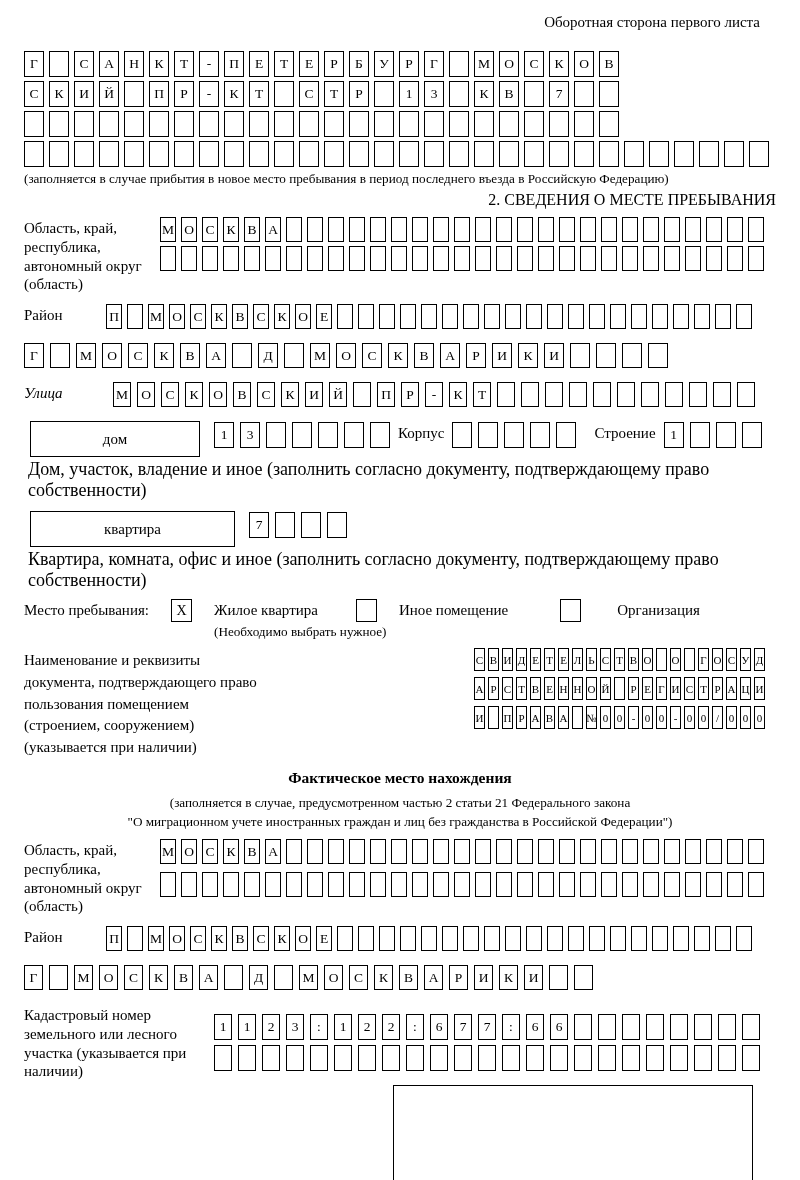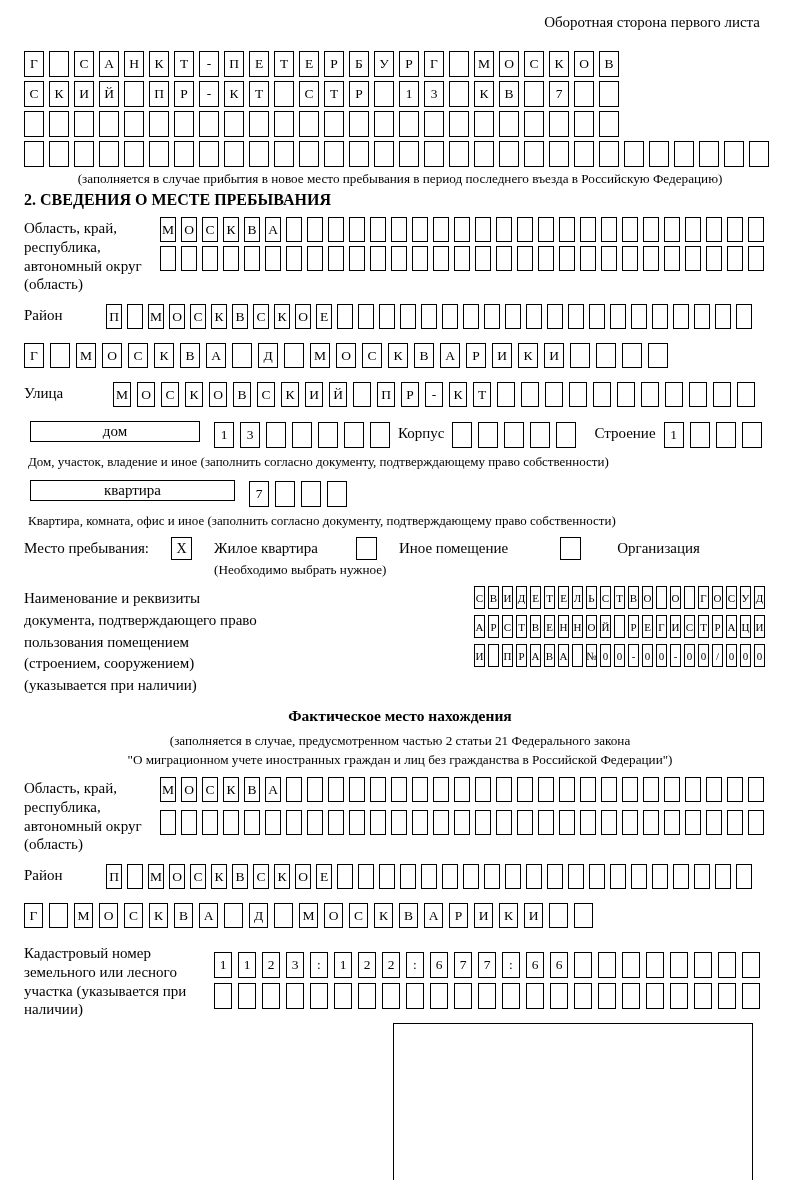--- a/index.html
+++ b/index.html
@@ -23,26 +23,26 @@
   }
   .cells-a { gap: 5px; } .cells-a .cell { width: 20px; height: 26px; }
   .cells-b { gap: 5px; } .cells-b .cell { width: 16px; height: 25px; }
   .cells-city { gap: 6px; } .cells-city .cell { width: 20px; height: 25px; }
   .cells-street { gap: 6px; } .cells-street .cell { width: 18px; height: 25px; }
   .cells-doc { gap: 3px; } .cells-doc .cell { width: 11px; height: 23px; font-size: 11px; }
   .cells-house { gap: 6px; } .cells-house .cell { width: 20px; height: 26px; }
   .cells-cad { gap: 6px; } .cells-cad .cell { width: 18px; height: 26px; }
   .cells-factcity { gap: 6px; } .cells-factcity .cell { width: 19px; height: 25px; }
 
-  .caption { font-size: 13px; margin: 2px 0 6px 4px; }
-  .caption-center { font-size: 13.2px; text-align: center; margin: 2px 0 4px 0; }
-  .sec-title { text-align: left; font-weight: bold; font-size: 16px; margin: 4px 0 8px 0; }
+  .caption { font-size: 18px; margin: 2px 0 6px 4px; }
+  .caption-center { font-size: 13.2px; text-align: left; margin: 2px 0 4px 0; }
+  .sec-title { text-align: right; font-weight: normal; font-size: 16px; margin: 4px 0 8px 0; }
 
   .namedbox {
-    border: 1.5px solid #000; height: 21px; display: flex;
+    border: 1.5px solid #000; height: 36px; display: flex;
     align-items: center; justify-content: center; font-size: 15px; flex-shrink: 0;
   }
   .inline-label { padding: 4px 8px 0 8px; flex-shrink: 0; }
 
   .checkbox {
     width: 21px; height: 23px; border: 1.5px solid #000; display: inline-flex;
     align-items: center; justify-content: center; font-size: 14px; flex-shrink: 0;
   }
   .stay-row { display: flex; align-items: center; gap: 22px; margin-top: 8px; }
 
@@ -307,21 +307,21 @@
         <span class="cell">К</span>
         <span class="cell">И</span>
         <span class="cell"></span>
         <span class="cell"></span>
         <span class="cell"></span>
         <span class="cell"></span>
       </div>
   </div>
 
   <div class="form-row mt2">
-    <div class="row-label" style="width:89px;">Улица</div>
+    <div class="row-label" style="width:89px;font-style:italic;">Улица</div>
     <div class="cellrow cells-street">
         <span class="cell">М</span>
         <span class="cell">О</span>
         <span class="cell">С</span>
         <span class="cell">К</span>
         <span class="cell">О</span>
         <span class="cell">В</span>
         <span class="cell">С</span>
         <span class="cell">К</span>
         <span class="cell">И</span>

